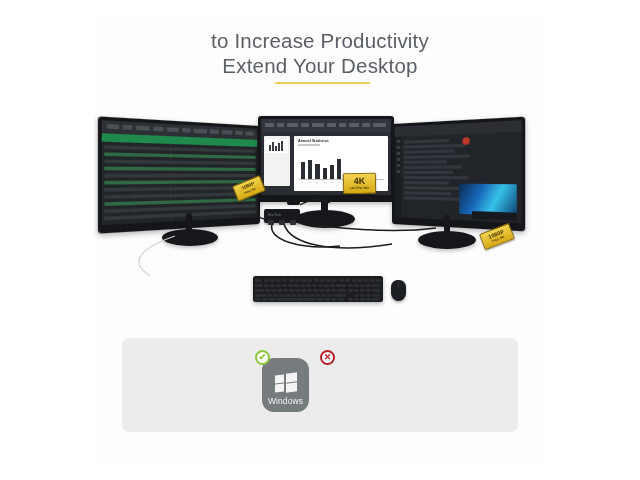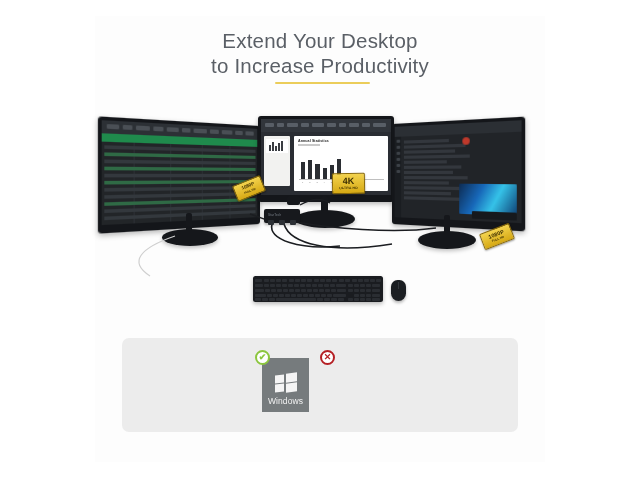--- a/index.html
+++ b/index.html
@@ -88,21 +88,21 @@
 
   
   .badge{position:absolute;border-radius:1.5px;
     background:linear-gradient(#f3d34e,#d6a914);
     border:.6px solid #8a6a08;box-shadow:0 1px 2px rgba(0,0,0,.4);
     display:flex;flex-direction:column;align-items:center;justify-content:center;
     color:#3d2f02;text-align:center;line-height:1;}
   .badge .b1{font-weight:700;}
   .badge .b2{font-weight:700;}
 
-  .badge-4k{left:332px;top:173px;width:31px;height:19px;transform:rotate(-1deg);}
+  .badge-4k{left:343px;top:173px;width:31px;height:19px;transform:rotate(-1deg);}
   .badge-4k .b1{font-size:9px;}
   .badge-4k .b2{font-size:3.4px;letter-spacing:.2px;margin-top:1px;}
 
   .badge-1080{left:481px;top:228px;width:30px;height:15px;transform:rotate(-21deg);}
   .badge-1080 .b1{font-size:5.4px;letter-spacing:.1px;}
   .badge-1080 .b2{font-size:2.9px;letter-spacing:.1px;margin-top:.8px;}
 
   .badge-left{left:234px;top:180px;width:28px;height:15px;transform:rotate(-22deg);}
   .badge-left .b1{font-size:4.6px;}
   .badge-left .b2{font-size:2.8px;margin-top:.8px;}
@@ -119,21 +119,21 @@
   .kb{position:absolute;left:253px;top:276px;width:130px;height:26px;background:#1a1c20;
       border-radius:2.5px;box-shadow:0 2px 4px rgba(0,0,0,.28);}
   .key{position:absolute;background:#2a2d32;border-radius:.8px;}
   .mouse{position:absolute;left:391px;top:280px;width:15px;height:21px;background:#1b1e22;
          border-radius:7px 7px 8px 8px;box-shadow:0 2px 3px rgba(0,0,0,.28);}
   .mouse:after{content:"";position:absolute;left:6.5px;top:2px;width:1.4px;height:7px;background:#33373c;}
 
   
   .ospanel{position:absolute;left:122px;top:338px;width:396px;height:94px;
            background:#ececec;border-radius:7px;}
-  .tile{position:absolute;width:47px;height:54px;background:#767b7d;border-radius:0;
+  .tile{position:absolute;width:47px;height:54px;background:#767b7d;border-radius:12px;
         display:flex;flex-direction:column;align-items:center;justify-content:flex-end;}
   .tile .oslabel{font-size:8.5px;color:#f2f2f2;margin-bottom:6px;letter-spacing:.1px;}
   .tile-win{left:262px;top:358px;}
   .tile-mac{left:327px;top:358px;}
   .os-badge{position:absolute;width:15px;height:15px;border-radius:50%;
             display:flex;align-items:center;justify-content:center;
             background:#fff;box-sizing:border-box;}
   .os-badge.ok{border:2px solid #8cc63f;color:#8cc63f;left:255px;top:350px;}
   .os-badge.no{border:2px solid #b52025;color:#b52025;left:320px;top:350px;}
   .os-badge span{font-size:9px;font-weight:700;line-height:1;}
@@ -142,22 +142,22 @@
   .applelogo{width:19px;height:22px;margin-bottom:3px;color:#f4f4f4;}
 </style>
 </head>
 <body>
 
 <div id="stage">
 
   <div class="canvas-bg"></div>
 
   <div class="headline">
+    <span class="ln">to Increase Productivity</span>
     <span class="ln">Extend Your Desktop</span>
-    <span class="ln">to Increase Productivity</span>
   </div>
   <div class="underline"></div>
 
   <div class="rig">
 
     <div class="mon mon-left">
       <div class="bezel"></div>
       <div class="screen">
         <div class="ss">
           <div class="ss-tb">

